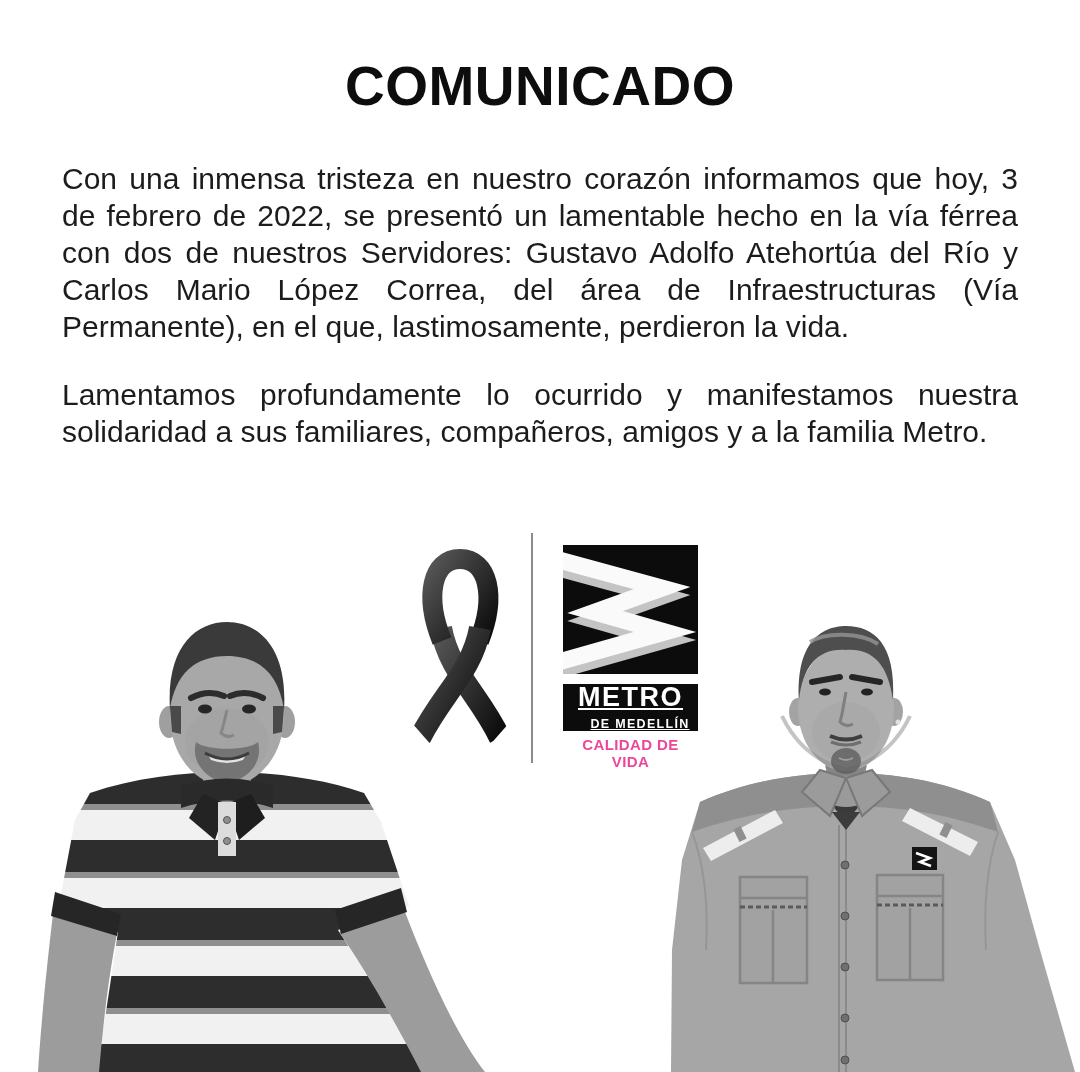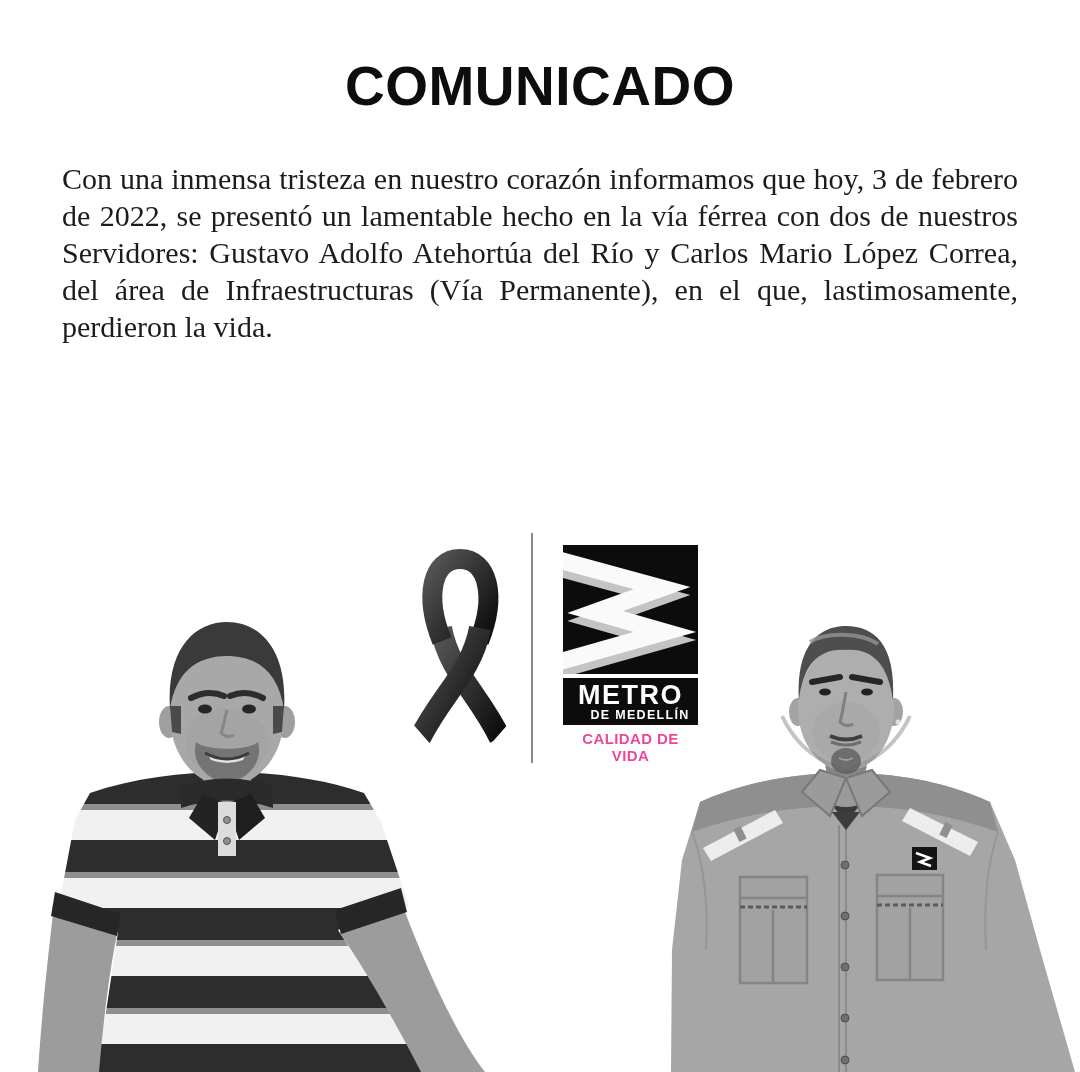--- a/index.html
+++ b/index.html
@@ -1,43 +1,44 @@
 <!DOCTYPE html>
 <html><head>
 <meta charset="utf-8">
 <style>
   html,body{margin:0;padding:0;background:#fff;}
   .page{position:relative;width:1080px;height:1072px;background:#ffffff;overflow:hidden;
         font-family:"Liberation Sans", sans-serif;color:#1c1c1c;}
   .title{position:absolute;top:54px;left:0;width:1080px;text-align:center;
          font-size:55px;font-weight:bold;letter-spacing:0.5px;color:#0d0d0d;}
   .content{position:absolute;top:160px;left:62px;width:956px;
-           font-size:30px;line-height:37px;text-align:justify;color:#1c1c1c;font-family:Liberation Serif, serif;}
+           font-size:30px;line-height:37px;text-align:justify;color:#1c1c1c;}
   .content p{margin:0 0 31px 0;}
   .ribbon{position:absolute;left:404px;top:546px;width:113px;height:201px;}
   .divider{position:absolute;left:531px;top:533px;width:2px;height:230px;background:#8a8a8a;}
   .logo{position:absolute;left:563px;top:545px;width:135px;text-align:center;}
   .logo-square{width:135px;height:129px;background:#0c0c0c;overflow:hidden;}
-  .logo-bar{margin-top:0;width:135px;height:47px;background:#0c0c0c;color:#ffffff;
-            display:flex;flex-direction:column;align-items:center;justify-content:center;}
+  .logo-bar{margin-top:6px;width:135px;height:47px;background:#0c0c0c;color:#ffffff;
+            display:flex;flex-direction:column;align-items:center;justify-content:space-between;text-decoration:underline;}
   .logo-name{font-size:27px;font-weight:bold;letter-spacing:1.5px;line-height:26px;}
   .logo-sub{font-size:12.5px;font-weight:bold;letter-spacing:1.3px;line-height:14px;padding-left:19px;}
   .logo-tagline{margin-top:5px;font-size:15px;font-weight:bold;letter-spacing:0.4px;color:#ec4899;}
   .photo-left{position:absolute;left:33px;top:614px;width:456px;height:458px;}
   .photo-right{position:absolute;left:660px;top:620px;width:420px;height:452px;}
 </style>
 </head>
 <body>
 
 <div class="page">
 
   <div class="title">COMUNICADO</div>
 
   <div class="content">
     <p>Con una inmensa tristeza en nuestro corazón informamos que hoy, 3 de febrero de 2022, se presentó un lamentable hecho en la vía férrea con dos de nuestros Servidores: Gustavo Adolfo Atehortúa del Río y Carlos Mario López Correa, del área de Infraestructuras (Vía Permanente), en el que, lastimosamente, perdieron la vida.</p>
+    <p>Lamentamos profundamente lo ocurrido y manifestamos nuestra solidaridad a sus familiares, compañeros, amigos y a la familia Metro.</p>
   </div>
 
   <svg class="ribbon" viewBox="0 0 113 201">
     <defs>
       <linearGradient id="rbg" x1="0" y1="0" x2="1" y2="1">
         <stop offset="0" stop-color="#565656"></stop>
         <stop offset="1" stop-color="#0b0b0b"></stop>
       </linearGradient>
     </defs>
     <path d="M37 82 C45 126 75 148 96 192" fill="none" stroke="url(#rbg)" stroke-width="22"></path>

